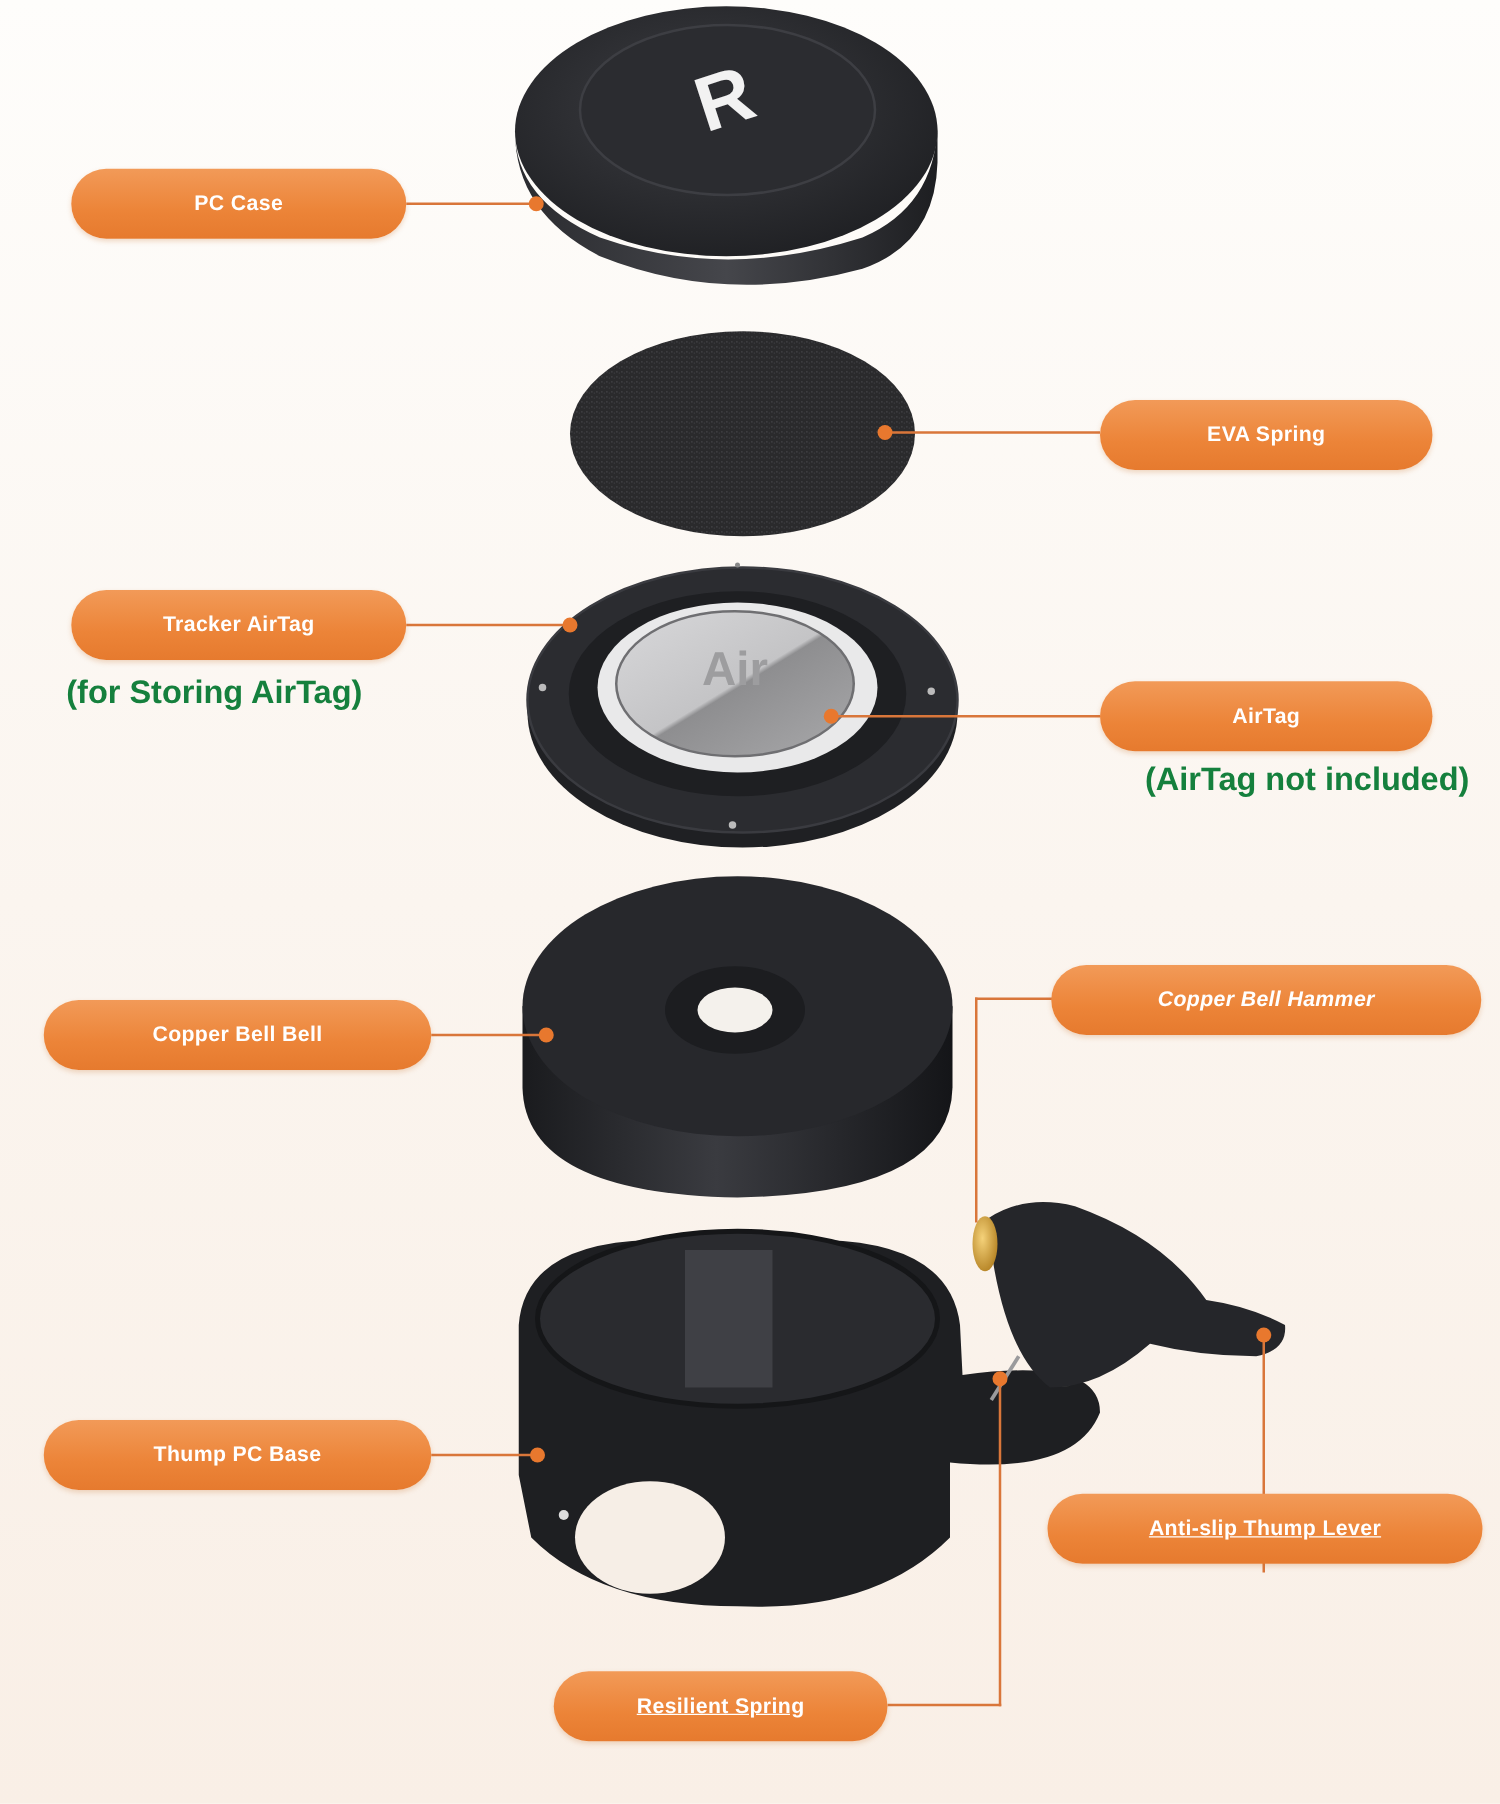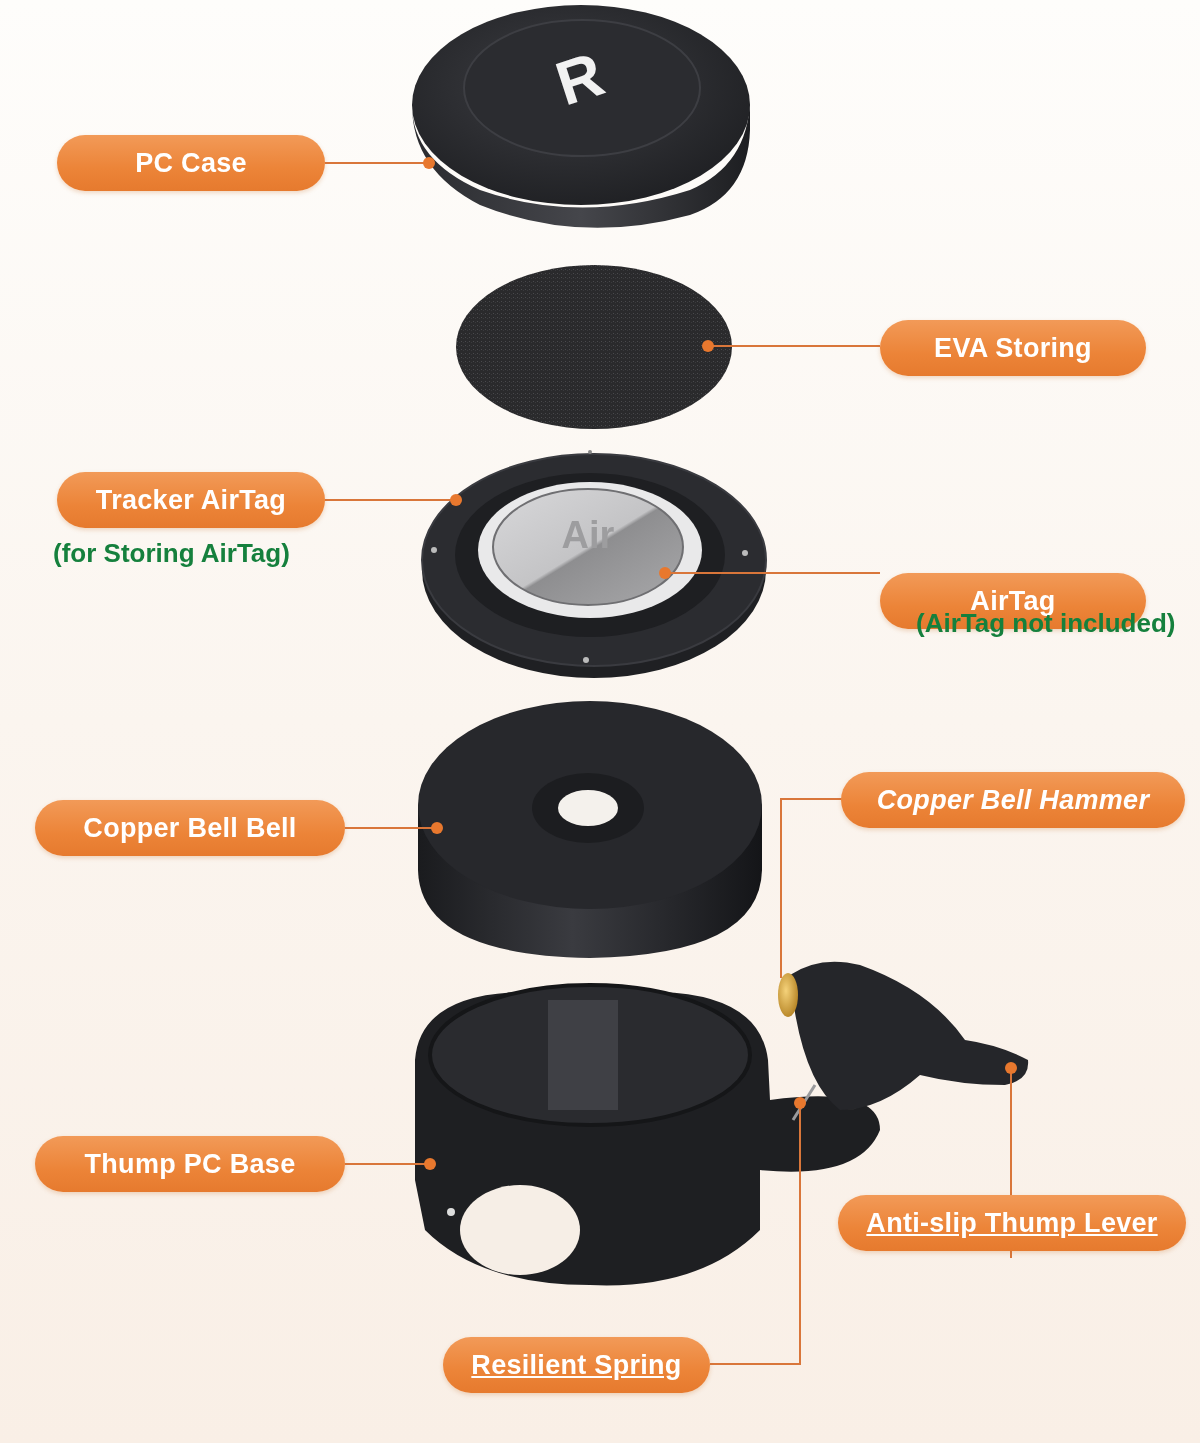--- a/index.html
+++ b/index.html
@@ -4,21 +4,21 @@
   <style>
     html, body { margin: 0; padding: 0; }
     body {
       width: 1200px; height: 1443px; position: relative; overflow: hidden;
       background: linear-gradient(180deg, #fefdfb 0%, #fbf5ef 50%, #f9efe6 100%);
       font-family: "Liberation Sans", sans-serif;
     }
     .pill {
       position: absolute; height: 56px; border-radius: 28px;
       background: linear-gradient(180deg, #f29a58 0%, #ec8438 60%, #e67a2e 100%);
-      color: #fff; font-size: 27px; font-weight: bold;
+      color: #fff; font-size: 17px; font-weight: bold;
       display: flex; align-items: center; justify-content: center;
       box-shadow: 0 2px 4px rgba(200,110,40,0.25);
       letter-spacing: 0.3px;
     }
     .sub { position: absolute; color: #15803d; font-size: 26px; font-weight: bold; white-space: nowrap; }
     .line { position: absolute; background: #d9763a; }
     .dot { position: absolute; width: 12px; height: 12px; border-radius: 50%; background: #e8782e; transform: translate(-6px,-6px); }
     svg.parts { position: absolute; left: 0; top: 0; }
   </style>
 </head>
@@ -131,29 +131,29 @@
 
 <div class="line" style="left:799px; top:1103px; width:2px; height:262px;"></div>
 <div class="line" style="left:710px; top:1363px; width:91px; height:2px;"></div>
 <div class="dot" style="left:800px; top:1103px;"></div>
 
 <div class="pill" style="left:57px; top:135px; width:268px;">
   <span>PC Case</span>
 </div>
 
 <div class="pill" style="left:880px; top:320px; width:266px;">
-  <span>EVA Storing</span>
+  <span>EVA Spring</span>
 </div>
 
 <div class="pill" style="left:57px; top:472px; width:268px;">
   <span>Tracker AirTag</span>
 </div>
 <div class="sub" style="left:53px; top:538px;">(for Storing AirTag)</div>
 
-<div class="pill" style="left:880px; top:545px; width:266px;margin-top:28px;">
+<div class="pill" style="left:880px; top:545px; width:266px;">
   <span>AirTag</span>
 </div>
 <div class="sub" style="left:916px; top:608px;text-align:center;">(AirTag not included)</div>
 
 <div class="pill" style="left:35px; top:800px; width:310px;">
   <span>Copper Bell Bell</span>
 </div>
 
 <div class="pill" style="left:841px; top:772px; width:344px;font-style:italic;">
   <span>Copper Bell Hammer</span>

